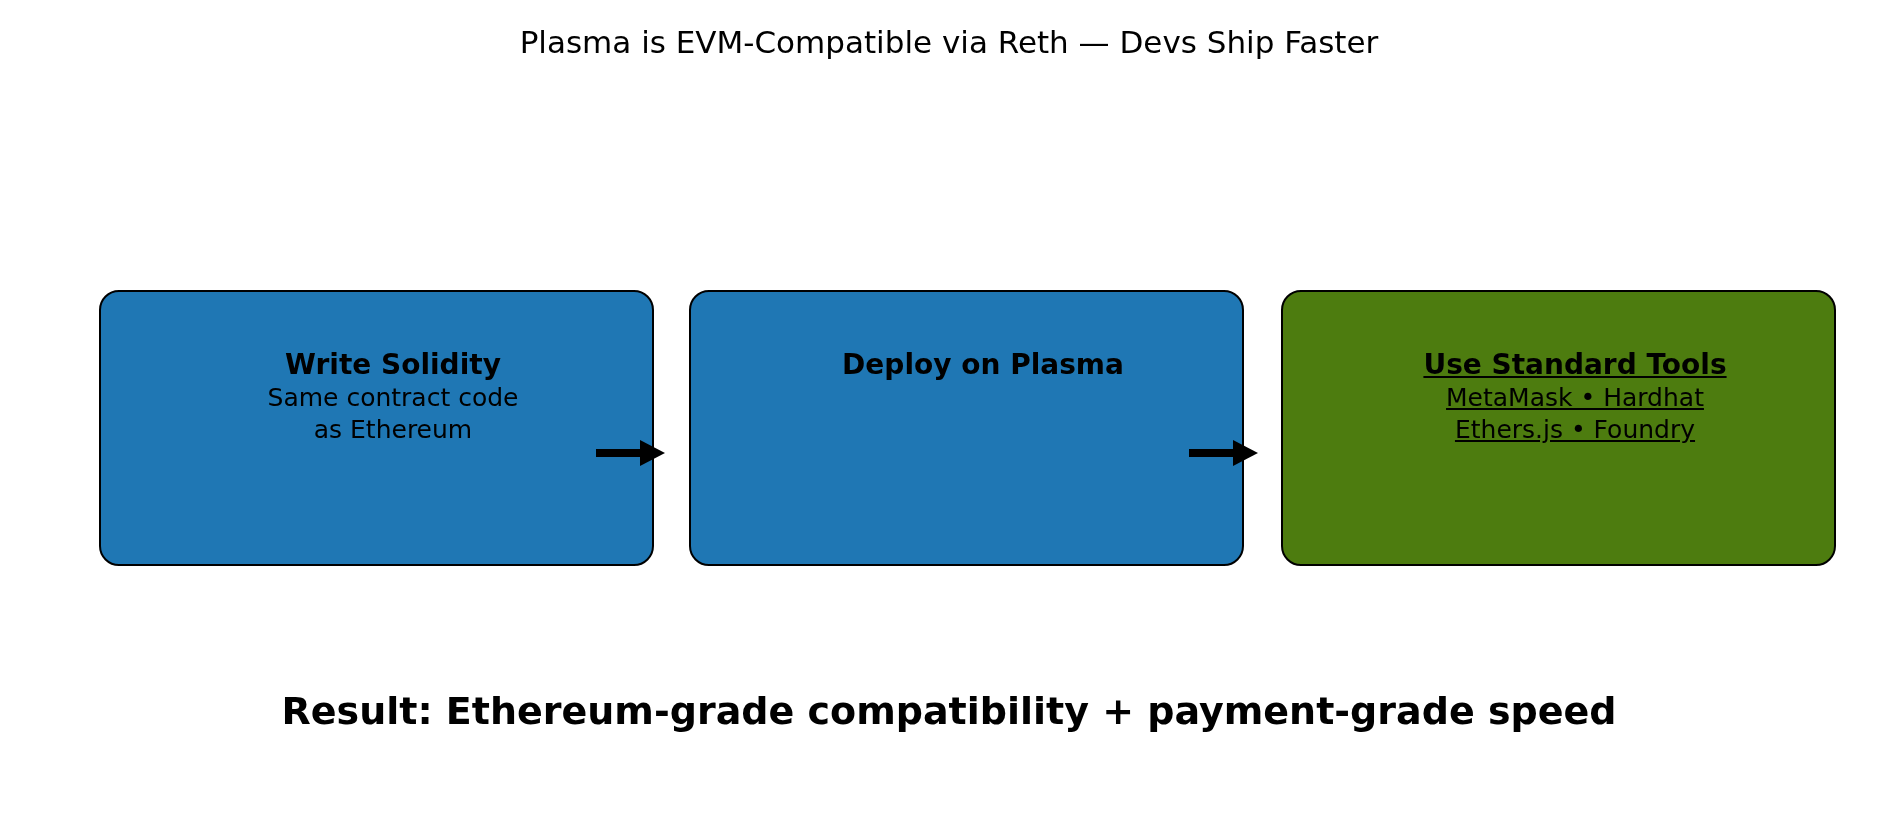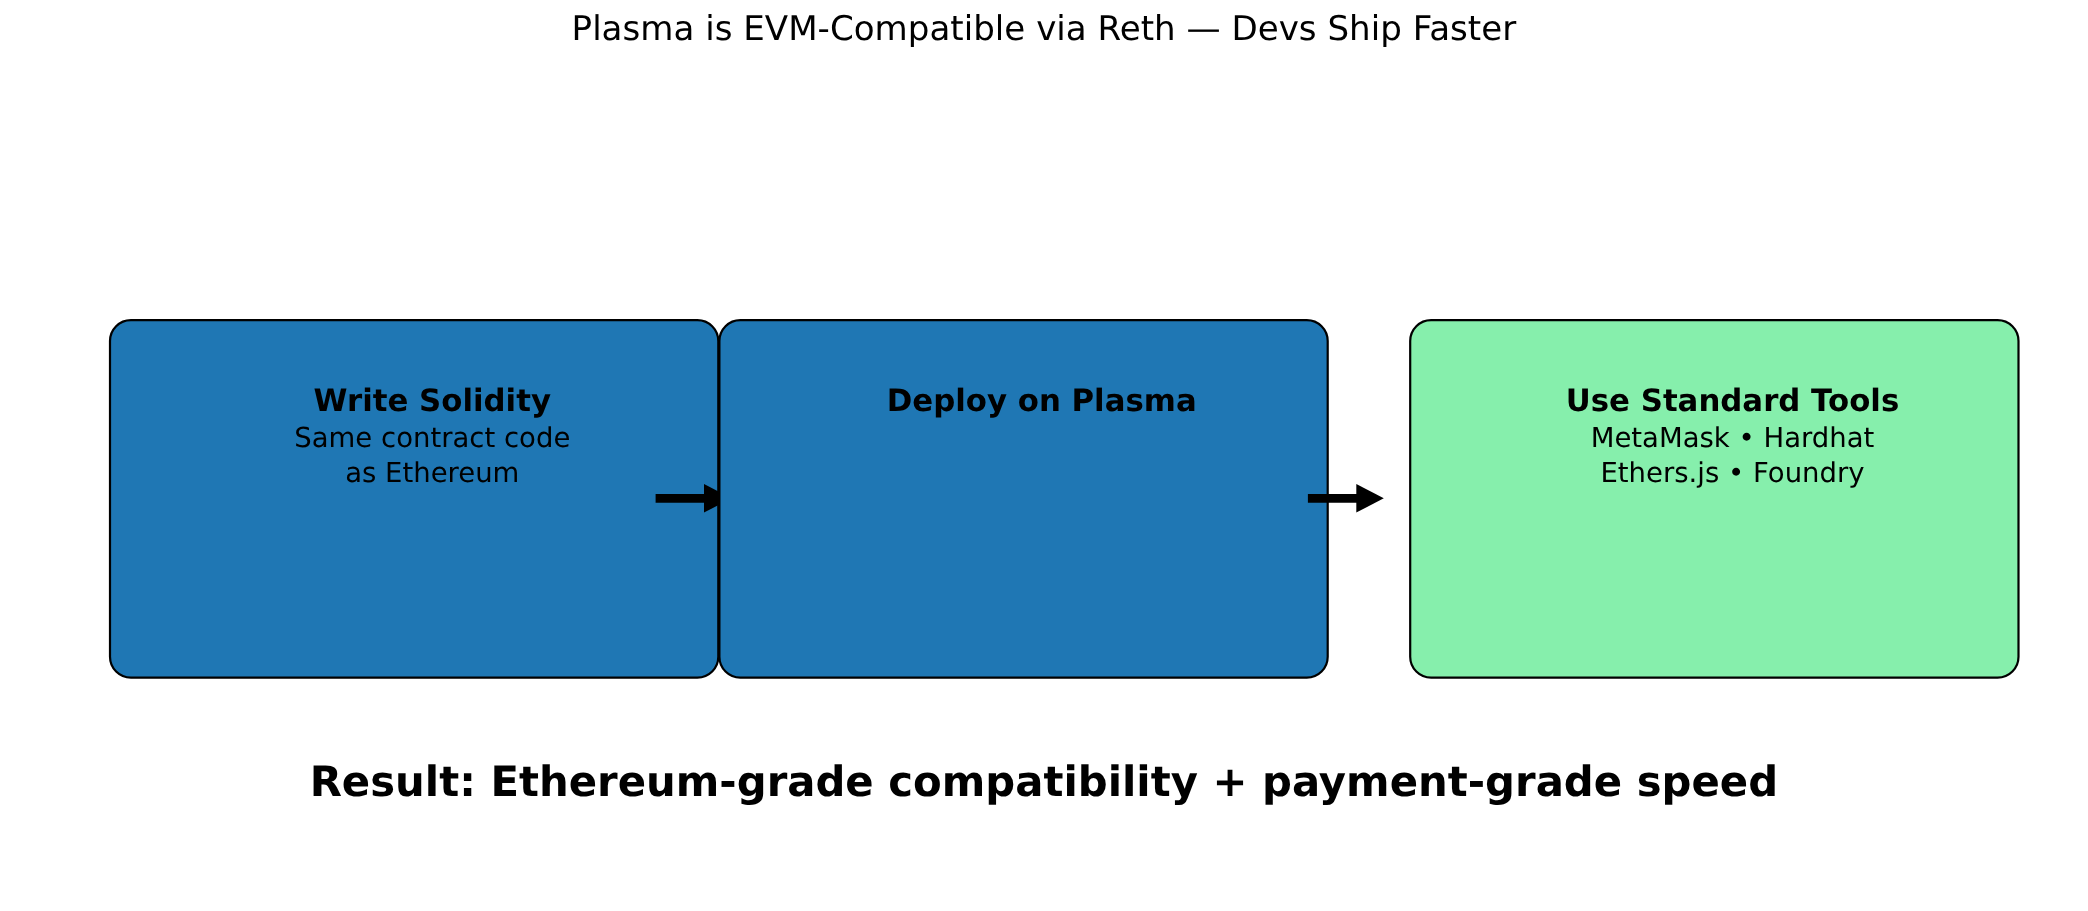--- a/index.html
+++ b/index.html
@@ -11,33 +11,33 @@
   #canvas {
     position: relative;
     width: 1898px;
     height: 828px;
     background: #ffffff;
     overflow: hidden;
     color: #000000;
   }
   .diagram-title {
     position: absolute;
-    top: 8px;
+    top: 24px;
     left: 0;
     width: 100%;
     text-align: center;
     font-size: 31px;
     font-weight: 400;
     color: #000000;
   }
   .flow-box {
     position: absolute;
     top: 290px;
     width: 555px;
-    height: 327px;
+    height: 276px;
     box-sizing: border-box;
     background: #1f77b4;
     border: 2px solid #000000;
     border-radius: 20px;
     display: flex;
     flex-direction: column;
     align-items: center;
     padding-left: 33px;
   }
   .flow-box .box-heading {
@@ -50,21 +50,21 @@
   }
   .flow-box .box-body {
     font-size: 25px;
     font-weight: 400;
     line-height: 32px;
     text-align: center;
     white-space: pre-line;
     color: #000000;
   }
   #box-1 { left: 99px; }
-  #box-2 { left: 653px; gap: 40px; }
+  #box-2 { left: 689px; gap: 40px; }
   #box-3 { left: 1281px; }
   .flow-arrow {
     position: absolute;
     top: 437px;
     width: 75px;
     height: 32px;
   }
   #arrow-1 { left: 593px; }
   #arrow-2 { left: 1186px; }
   .result-line {
@@ -98,21 +98,21 @@
 
   <div class="flow-box" id="box-2" style="background: rgb(31, 119, 180); border-color: rgb(0, 0, 0);">
     <div class="box-heading">Deploy on Plasma</div>
   </div>
 
   <svg class="flow-arrow" id="arrow-2" viewBox="0 0 75 32" aria-hidden="true">
     <line x1="3" y1="16" x2="52" y2="16" stroke="#000000" stroke-width="8"></line>
     <polygon points="47,3 72,16 47,29" fill="#000000"></polygon>
   </svg>
 
-  <div class="flow-box" id="box-3" style="background: #86efac; border-color: rgb(0, 0, 0);">
+  <div class="flow-box" id="box-3" style="background: #4d7c0f; border-color: rgb(0, 0, 0); text-decoration: underline;">
     <div class="box-heading">Use Standard Tools</div>
     <div class="box-body">MetaMask • Hardhat
 Ethers.js • Foundry</div>
   </div>
 
   <div class="result-line">Result: Ethereum-grade compatibility + payment-grade speed</div>
 
 </div>
 
 </body></html>

